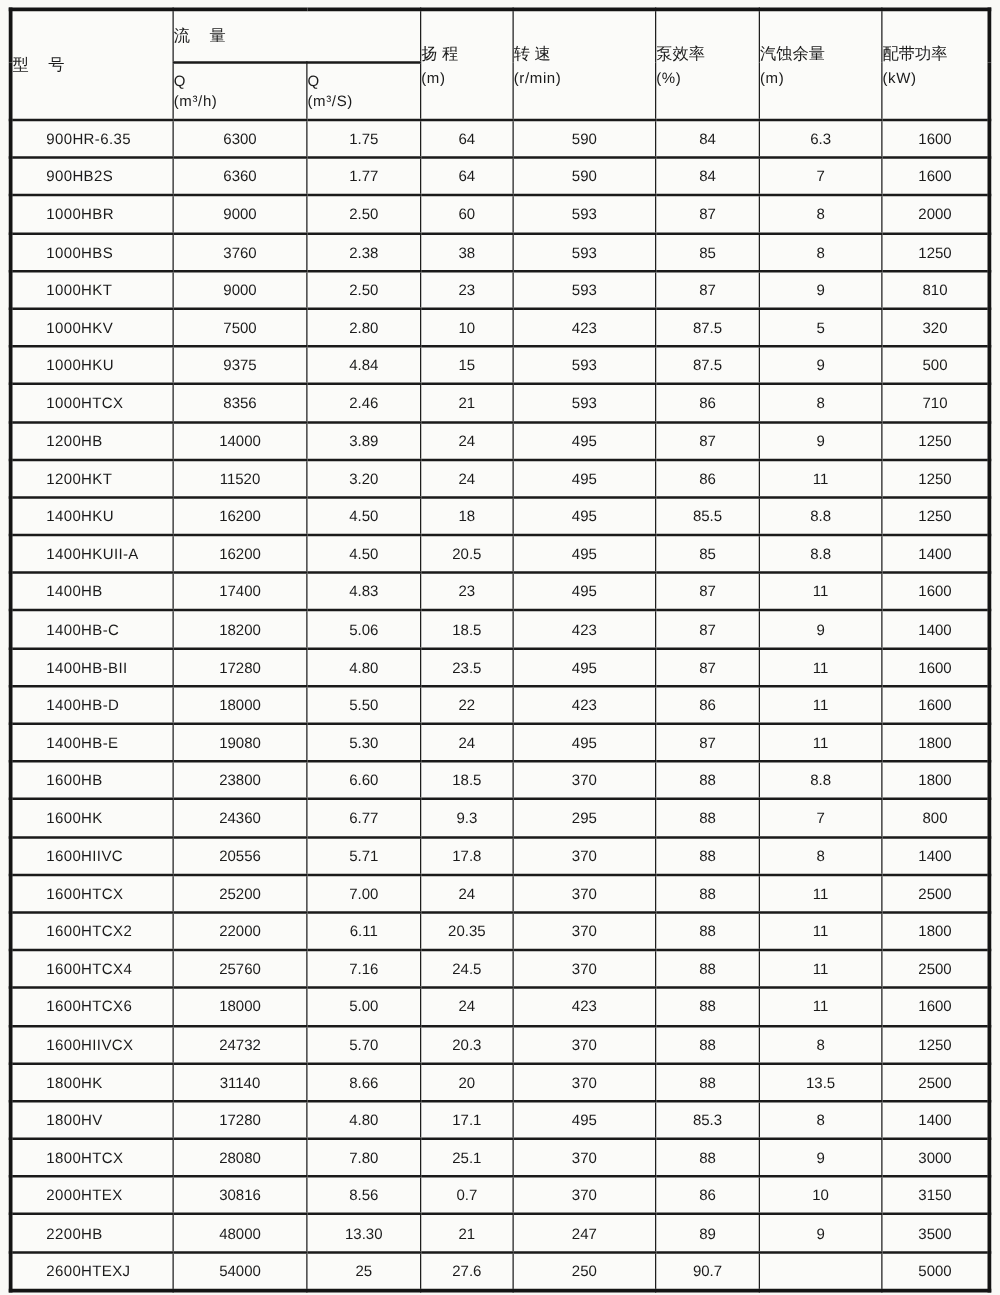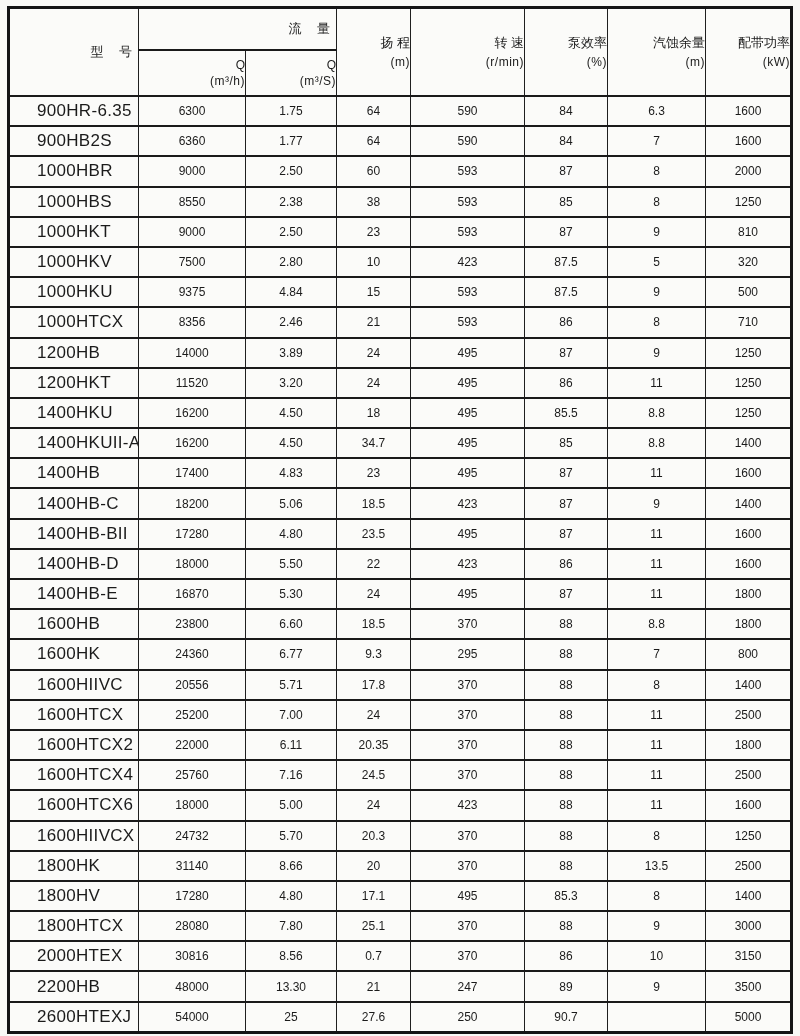--- a/index.html
+++ b/index.html
@@ -29,21 +29,21 @@
     border-right: 1px solid #1f1f1f;
     border-top: 2px solid #1a1a1a;
     border-bottom: 2px solid #1a1a1a;
     padding: 0;
     overflow: hidden;
     white-space: nowrap;
   }
   thead th {
     font-weight: normal;
     font-size: 13px;
-    text-align: right;
+    text-align: left;
     vertical-align: middle;
     line-height: 1.55;
   }
   thead .unit-line {
     font-size: 12px;
     letter-spacing: 0.5px;
   }
   thead .flow-top {
     height: 40px;
   }
@@ -54,21 +54,21 @@
   }
   tbody td {
     height: 28.2px;
     font-size: 12px;
     text-align: center;
     vertical-align: middle;
   }
   tbody td.model-cell {
     text-align: left;
     padding-left: 27px;
-    font-size: 17px;
+    font-size: 12px;
     letter-spacing: 0.3px;
   }
   .cjk-gap {
     letter-spacing: 6px;
   }
 </style>
 </head>
 <body>
 
 <div class="page">
@@ -149,21 +149,21 @@
           <td>9000</td>
           <td>2.50</td>
           <td>60</td>
           <td>593</td>
           <td>87</td>
           <td>8</td>
           <td>2000</td>
         </tr>
         <tr>
           <td class="model-cell">1000HBS</td>
-          <td>8550</td>
+          <td>3760</td>
           <td>2.38</td>
           <td>38</td>
           <td>593</td>
           <td>85</td>
           <td>8</td>
           <td>1250</td>
         </tr>
         <tr>
           <td class="model-cell">1000HKT</td>
           <td>9000</td>
@@ -231,21 +231,21 @@
           <td>18</td>
           <td>495</td>
           <td>85.5</td>
           <td>8.8</td>
           <td>1250</td>
         </tr>
         <tr>
           <td class="model-cell">1400HKUII-A</td>
           <td>16200</td>
           <td>4.50</td>
-          <td>34.7</td>
+          <td>20.5</td>
           <td>495</td>
           <td>85</td>
           <td>8.8</td>
           <td>1400</td>
         </tr>
         <tr>
           <td class="model-cell">1400HB</td>
           <td>17400</td>
           <td>4.83</td>
           <td>23</td>
@@ -279,21 +279,21 @@
           <td>18000</td>
           <td>5.50</td>
           <td>22</td>
           <td>423</td>
           <td>86</td>
           <td>11</td>
           <td>1600</td>
         </tr>
         <tr>
           <td class="model-cell">1400HB-E</td>
-          <td>16870</td>
+          <td>19080</td>
           <td>5.30</td>
           <td>24</td>
           <td>495</td>
           <td>87</td>
           <td>11</td>
           <td>1800</td>
         </tr>
         <tr>
           <td class="model-cell">1600HB</td>
           <td>23800</td>

